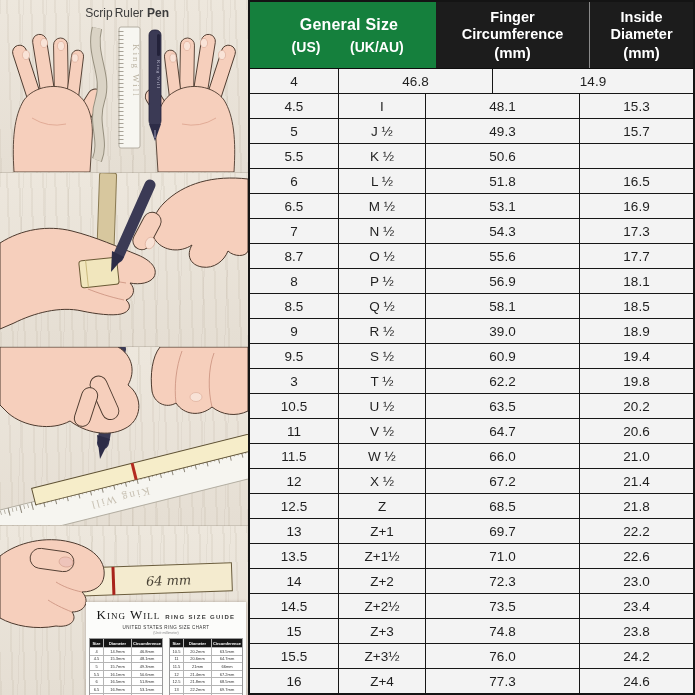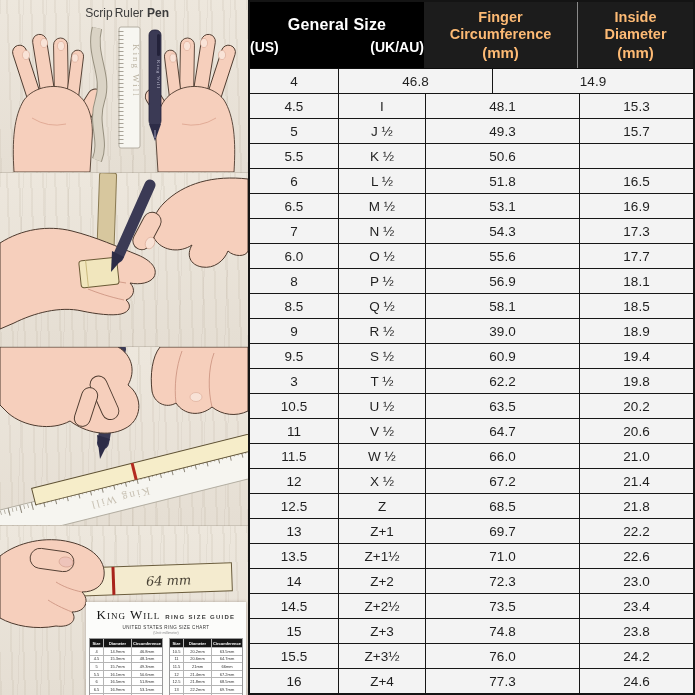--- a/index.html
+++ b/index.html
@@ -34,26 +34,26 @@
   .mini-hcell{font-size:4px;font-weight:bold;padding:1.5px 0;}
   .mini-row{display:flex;background:#fff;border-top:0.5px solid #b5b5b5;}
   .mini-cell{font-size:4px;color:#333;padding:0.8px 0;}
   .mini-cell:not(:last-child),.mini-hcell:not(:last-child){border-right:0.5px solid #b5b5b5;}
   .mc0{width:13px;} .mc1{width:27px;} .mc2{width:32px;flex:1;}
 
   
   .right{width:447px;height:695px;box-sizing:border-box;border:2px solid #141414;background:#f3f3f3;
          display:flex;flex-direction:column;}
   .thead{display:flex;height:66px;background:#1c1c1c;border-bottom:1px solid #0d0d0d;flex:none;}
-  .h-group{width:174px;background:#000000;color:#fff;display:flex;flex-direction:column;justify-content:center;gap:5px;}
+  .h-group{width:174px;background:#15803d;color:#fff;display:flex;flex-direction:column;justify-content:center;gap:5px;padding-left:12px;}
   .h-group-label{text-align:center;font-size:16px;font-weight:bold;letter-spacing:.2px;}
   .h-sub{display:flex;}
-  .h-us{width:88px;text-align:left;font-size:14px;font-weight:bold;}
-  .h-uk{flex:1;text-align:right;font-size:14px;font-weight:bold;}
-  .h-black{color:#fdba74;display:flex;flex-direction:column;align-items:center;justify-content:center;gap:1px;}
+  .h-us{width:88px;text-align:center;font-size:14px;font-weight:bold;}
+  .h-uk{flex:1;text-align:left;font-size:14px;font-weight:bold;}
+  .h-black{color:#ffffff;display:flex;flex-direction:column;align-items:center;justify-content:center;gap:1px;}
   .h-circ{width:153px;}
   .h-dia{flex:1;border-left:1px solid #8a8a8a;}
   .h-lbl{font-size:14.5px;font-weight:bold;text-align:center;line-height:1.15;max-width:125px;}
   .h-lbl-narrow{max-width:80px;}
   .h-unit{font-size:15px;font-weight:bold;}
   .tbody{flex:1;display:flex;flex-direction:column;}
   .main-row{flex:1;display:flex;background:#f3f3f3;}
   .main-row + .main-row{border-top:1px solid #161616;}
   .main-cell{display:flex;align-items:center;justify-content:center;font-size:13.5px;color:#1f1f1f;}
   .main-cell.col0{width:88px;border-right:1px solid #161616;}
@@ -312,21 +312,21 @@
           <div class="main-cell col2">53.1</div>
           <div class="main-cell col3">16.9</div>
         </div>
         <div class="main-row">
           <div class="main-cell col0">7</div>
           <div class="main-cell col1">N ½</div>
           <div class="main-cell col2">54.3</div>
           <div class="main-cell col3">17.3</div>
         </div>
         <div class="main-row">
-          <div class="main-cell col0">6.0</div>
+          <div class="main-cell col0">8.7</div>
           <div class="main-cell col1">O ½</div>
           <div class="main-cell col2">55.6</div>
           <div class="main-cell col3">17.7</div>
         </div>
         <div class="main-row">
           <div class="main-cell col0">8</div>
           <div class="main-cell col1">P ½</div>
           <div class="main-cell col2">56.9</div>
           <div class="main-cell col3">18.1</div>
         </div>

